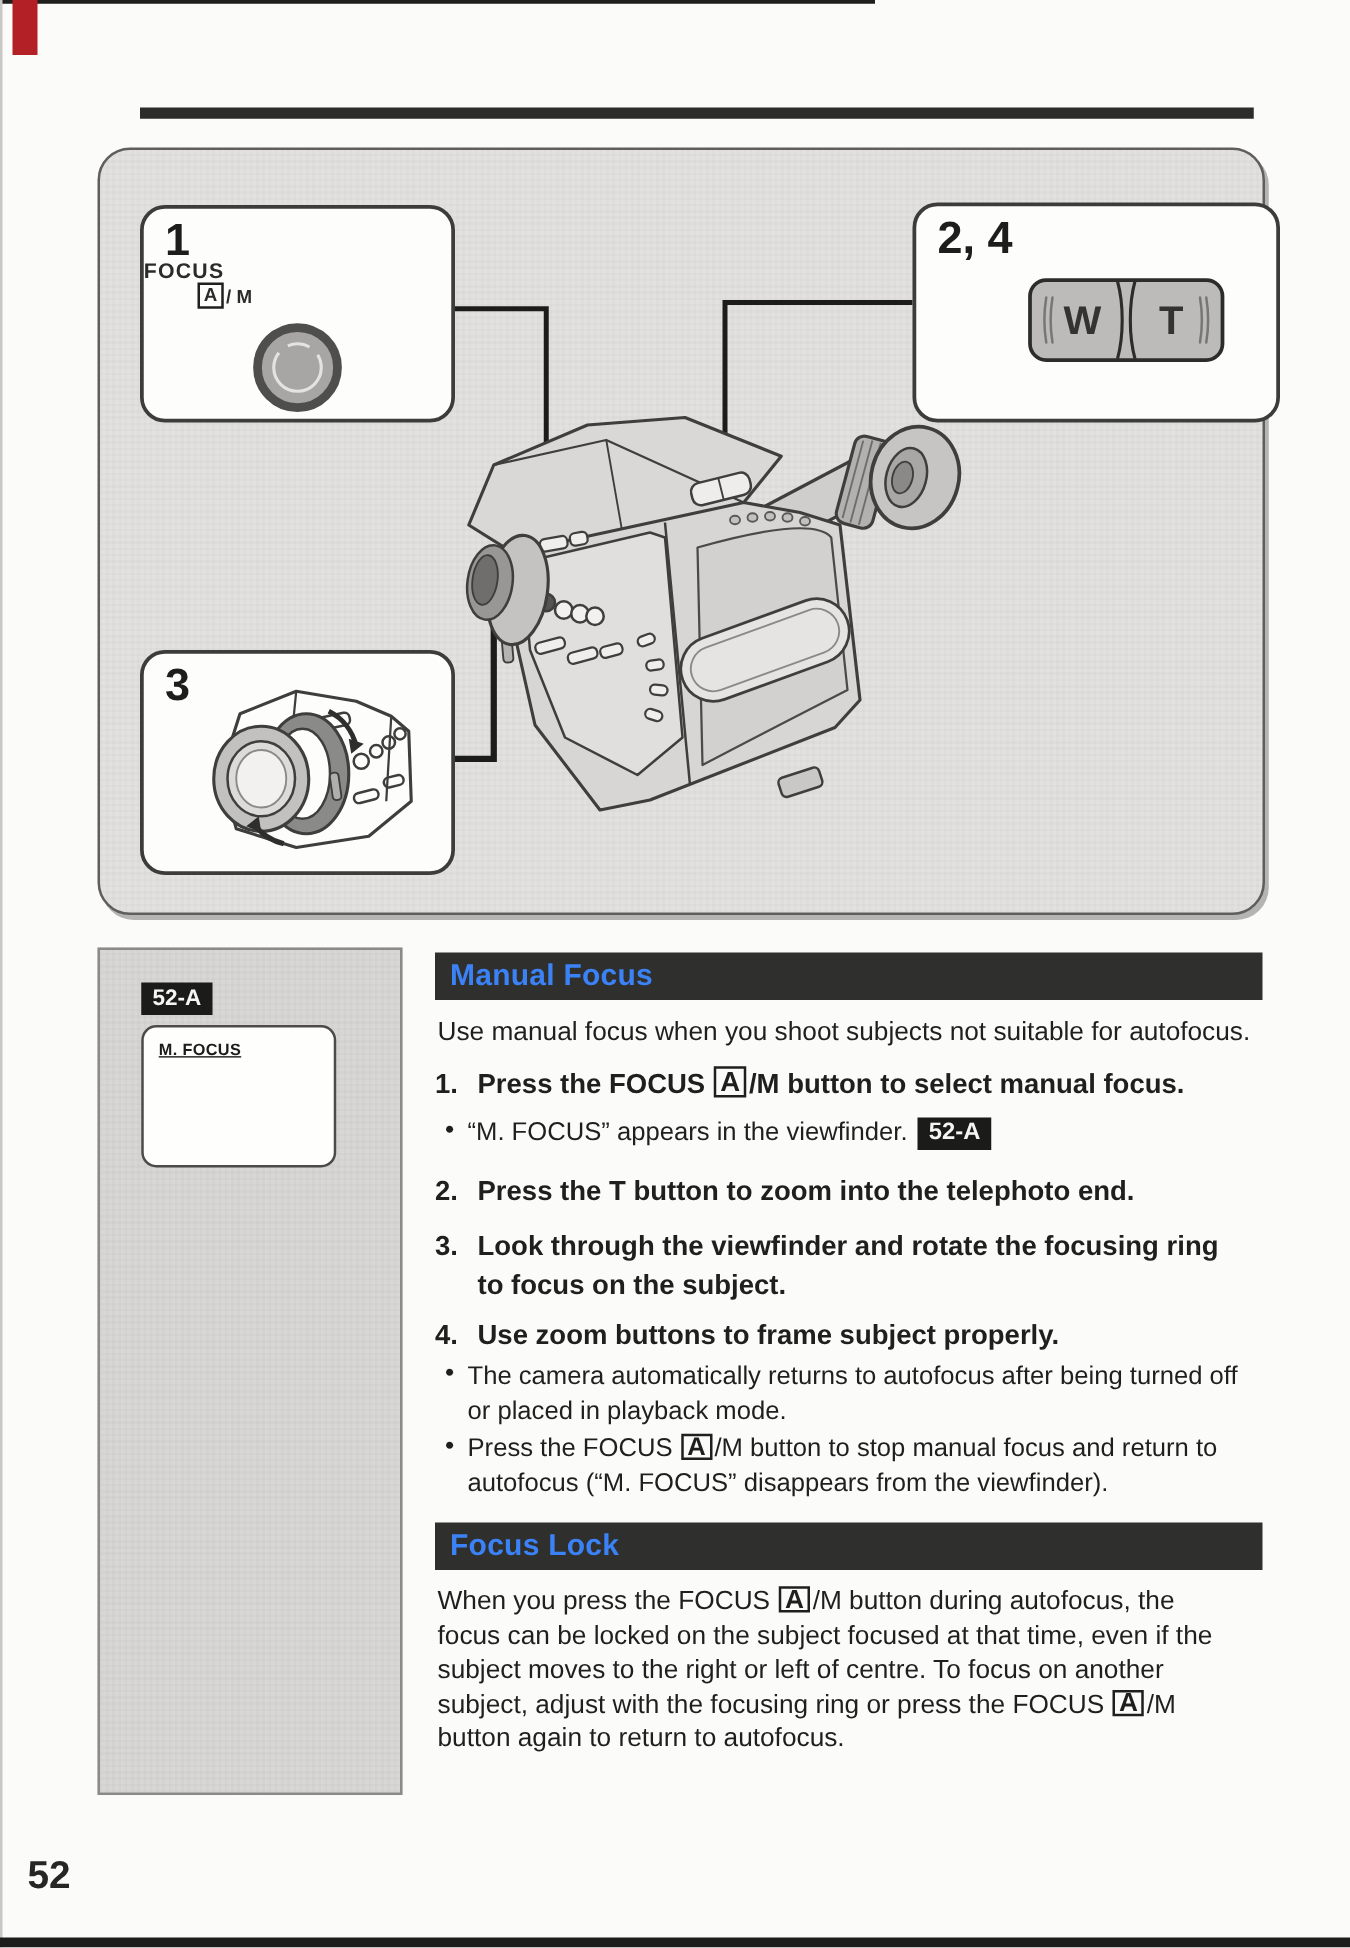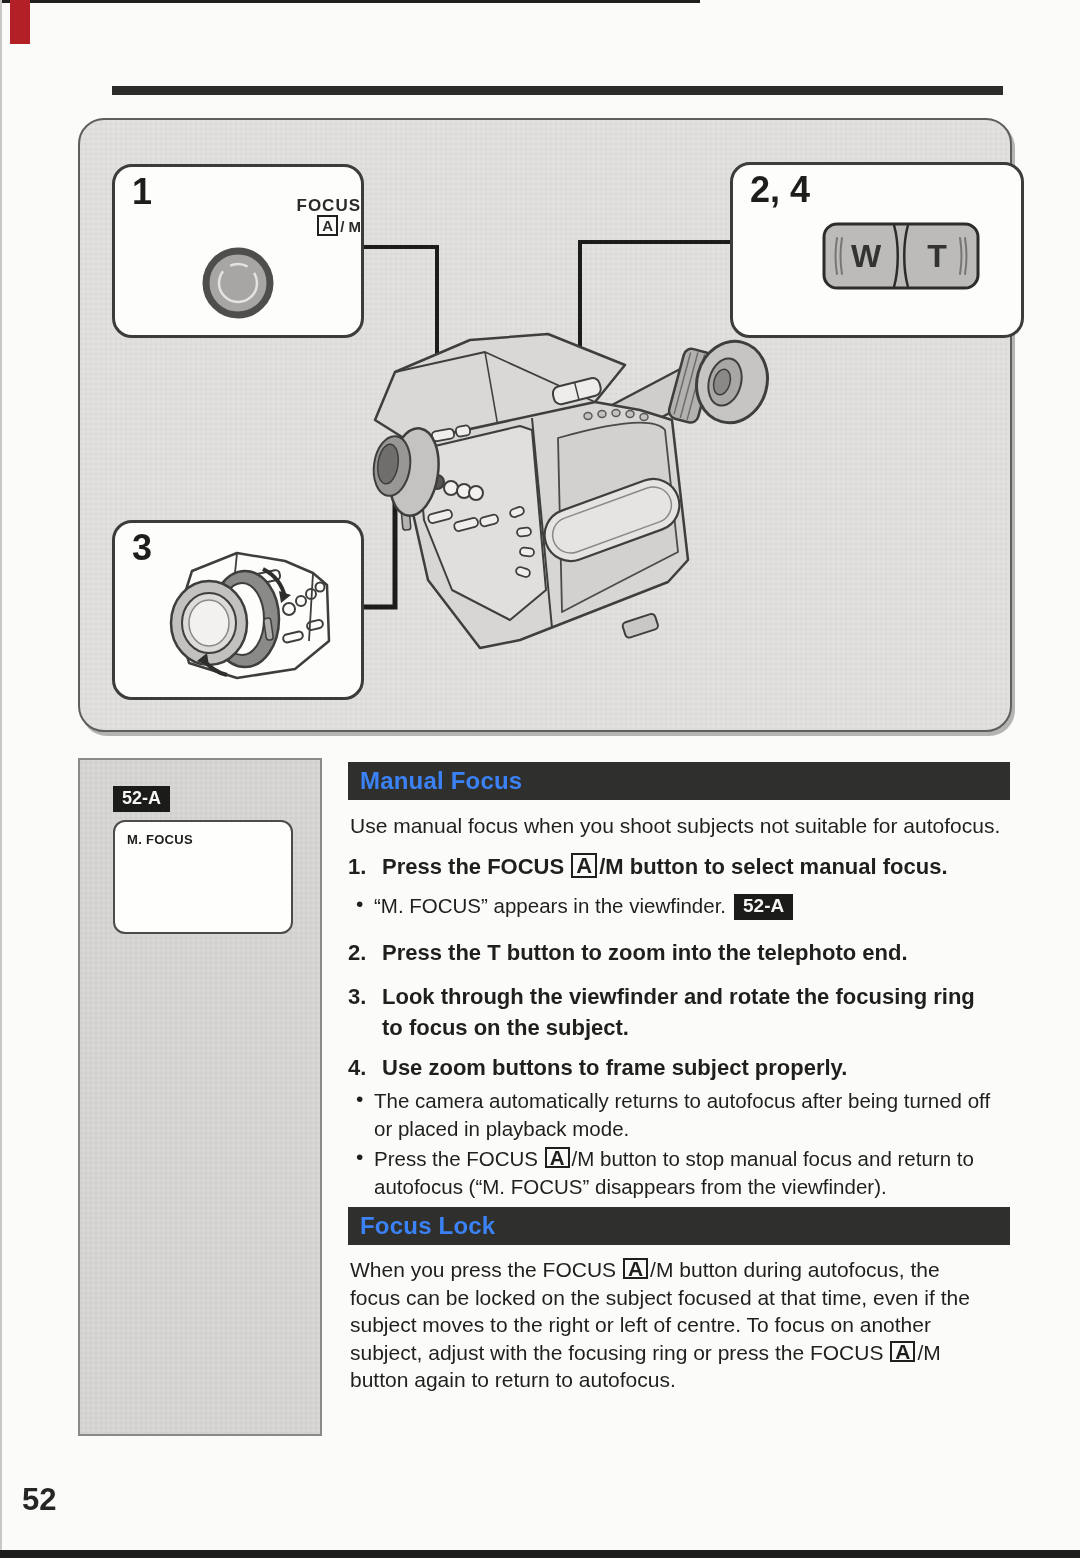--- a/index.html
+++ b/index.html
@@ -20,52 +20,52 @@
                      repeating-linear-gradient(90deg,rgba(0,0,0,.015) 0 2px,transparent 2px 5px);
     border:2px solid #5f5e5c;border-radius:26px;box-shadow:3px 4px 0 rgba(110,109,107,.5);}
   .camera-svg{position:absolute;left:0;top:0;}
 
   .callout{position:absolute;background:#fdfdfb;border:3px solid #3c3c3a;border-radius:20px;}
   .box1{left:32px;top:44px;width:246px;height:168px;}
   .box2{left:650px;top:42px;width:240px;height:170px;padding-left:48px;}
   .box3{left:32px;top:400px;width:246px;height:174px;}
   .box-label{position:absolute;left:17px;top:4px;font-size:36px;font-weight:bold;color:#1d1d1b;}
 
-  .box1-inner{position:absolute;left:0;top:5px;width:100%;text-align:right;}
+  .box1-inner{position:absolute;left:0;top:16px;width:100%;text-align:left;}
   .focus-word{margin-top:24px;font-size:17px;font-weight:bold;letter-spacing:1px;color:#2b2b29;}
   .am-row{margin-top:0;font-size:15px;font-weight:bold;color:#2b2b29;margin-left:42px;}
   .btn-svg{display:block;margin:4px auto 0;}
   .rocker-svg{display:block;margin:56px auto 0;}
   .sketch-svg{position:absolute;left:0;top:0;}
 
   .boxA{display:inline-block;border:2px solid #1f1f1d;padding:0 3px;line-height:17px;margin:0 2px 0 1px;font-weight:bold;position:relative;top:-1px;}
   .step .boxA{line-height:21px;}
 
   
   .sidebar{position:absolute;left:78px;top:758px;width:240px;height:674px;background:#d8d7d5;
     background-image:repeating-linear-gradient(0deg,rgba(0,0,0,.02) 0 2px,transparent 2px 5px),
                      repeating-linear-gradient(90deg,rgba(0,0,0,.018) 0 2px,transparent 2px 5px);
     border:2px solid #8b8a88;}
   .badge{display:inline-block;background:#1b1b19;color:#f5f5f3;font-weight:bold;padding:0 9px 2px;font-size:19px;line-height:24px;}
   .sb-badge{margin:26px 0 0 33px;font-size:18px;}
-  .vf-box{margin:8px 0 15px 33px;width:180px;height:114px;background:#fefefc;border:2.5px solid #4c4b49;border-radius:12px;box-sizing:border-box;}
+  .vf-box{margin:8px 0 15px 33px;width:156px;height:114px;background:#fefefc;border:2.5px solid #4c4b49;border-radius:12px;box-sizing:border-box;text-decoration:underline;}
   .vf-text{font-size:13px;font-weight:bold;letter-spacing:.3px;padding:10px 0 0 12px;color:#1c1c1a;}
 
   
   .content{position:absolute;left:348px;top:762px;width:662px;color:#1f1f1d;}
   .sec-bar{height:38px;background:#2f2f2d;color:#3b82f6;font-size:24px;font-weight:bold;line-height:38px;padding-left:12px;letter-spacing:.2px;box-sizing:border-box;}
   .intro{margin:11px 0 0 2px;font-size:21px;line-height:29px;}
   .step{margin-top:11px;display:flex;font-weight:bold;font-size:22px;line-height:31px;width:645px;}
   .step-num{width:34px;flex:none;}
   .mt17{margin-top:17px;} .mt13{margin-top:13px;} .mt9{margin-top:9px;}
   .note{margin-top:10px;padding-left:26px;position:relative;font-size:20.5px;line-height:28px;width:636px;}
   .note .bullet{position:absolute;left:8px;top:-2px;font-size:21px;}
   .note-a{margin-top:4px;} .note-b{margin-top:2px;}
   .note .badge{margin-left:8px;vertical-align:1px;}
-  .fl-bar{margin-top:6px;}
+  .fl-bar{margin-top:17px;}
   .fl-para{margin:11px 16px 0 2px;font-size:21px;line-height:27.5px;}
 
   .page-number{position:absolute;left:22px;top:1482px;font-size:31px;font-weight:bold;color:#262624;}
 </style>
 </head>
 <body>
 
 <div class="page">
 
   <div class="top-edge"></div>

